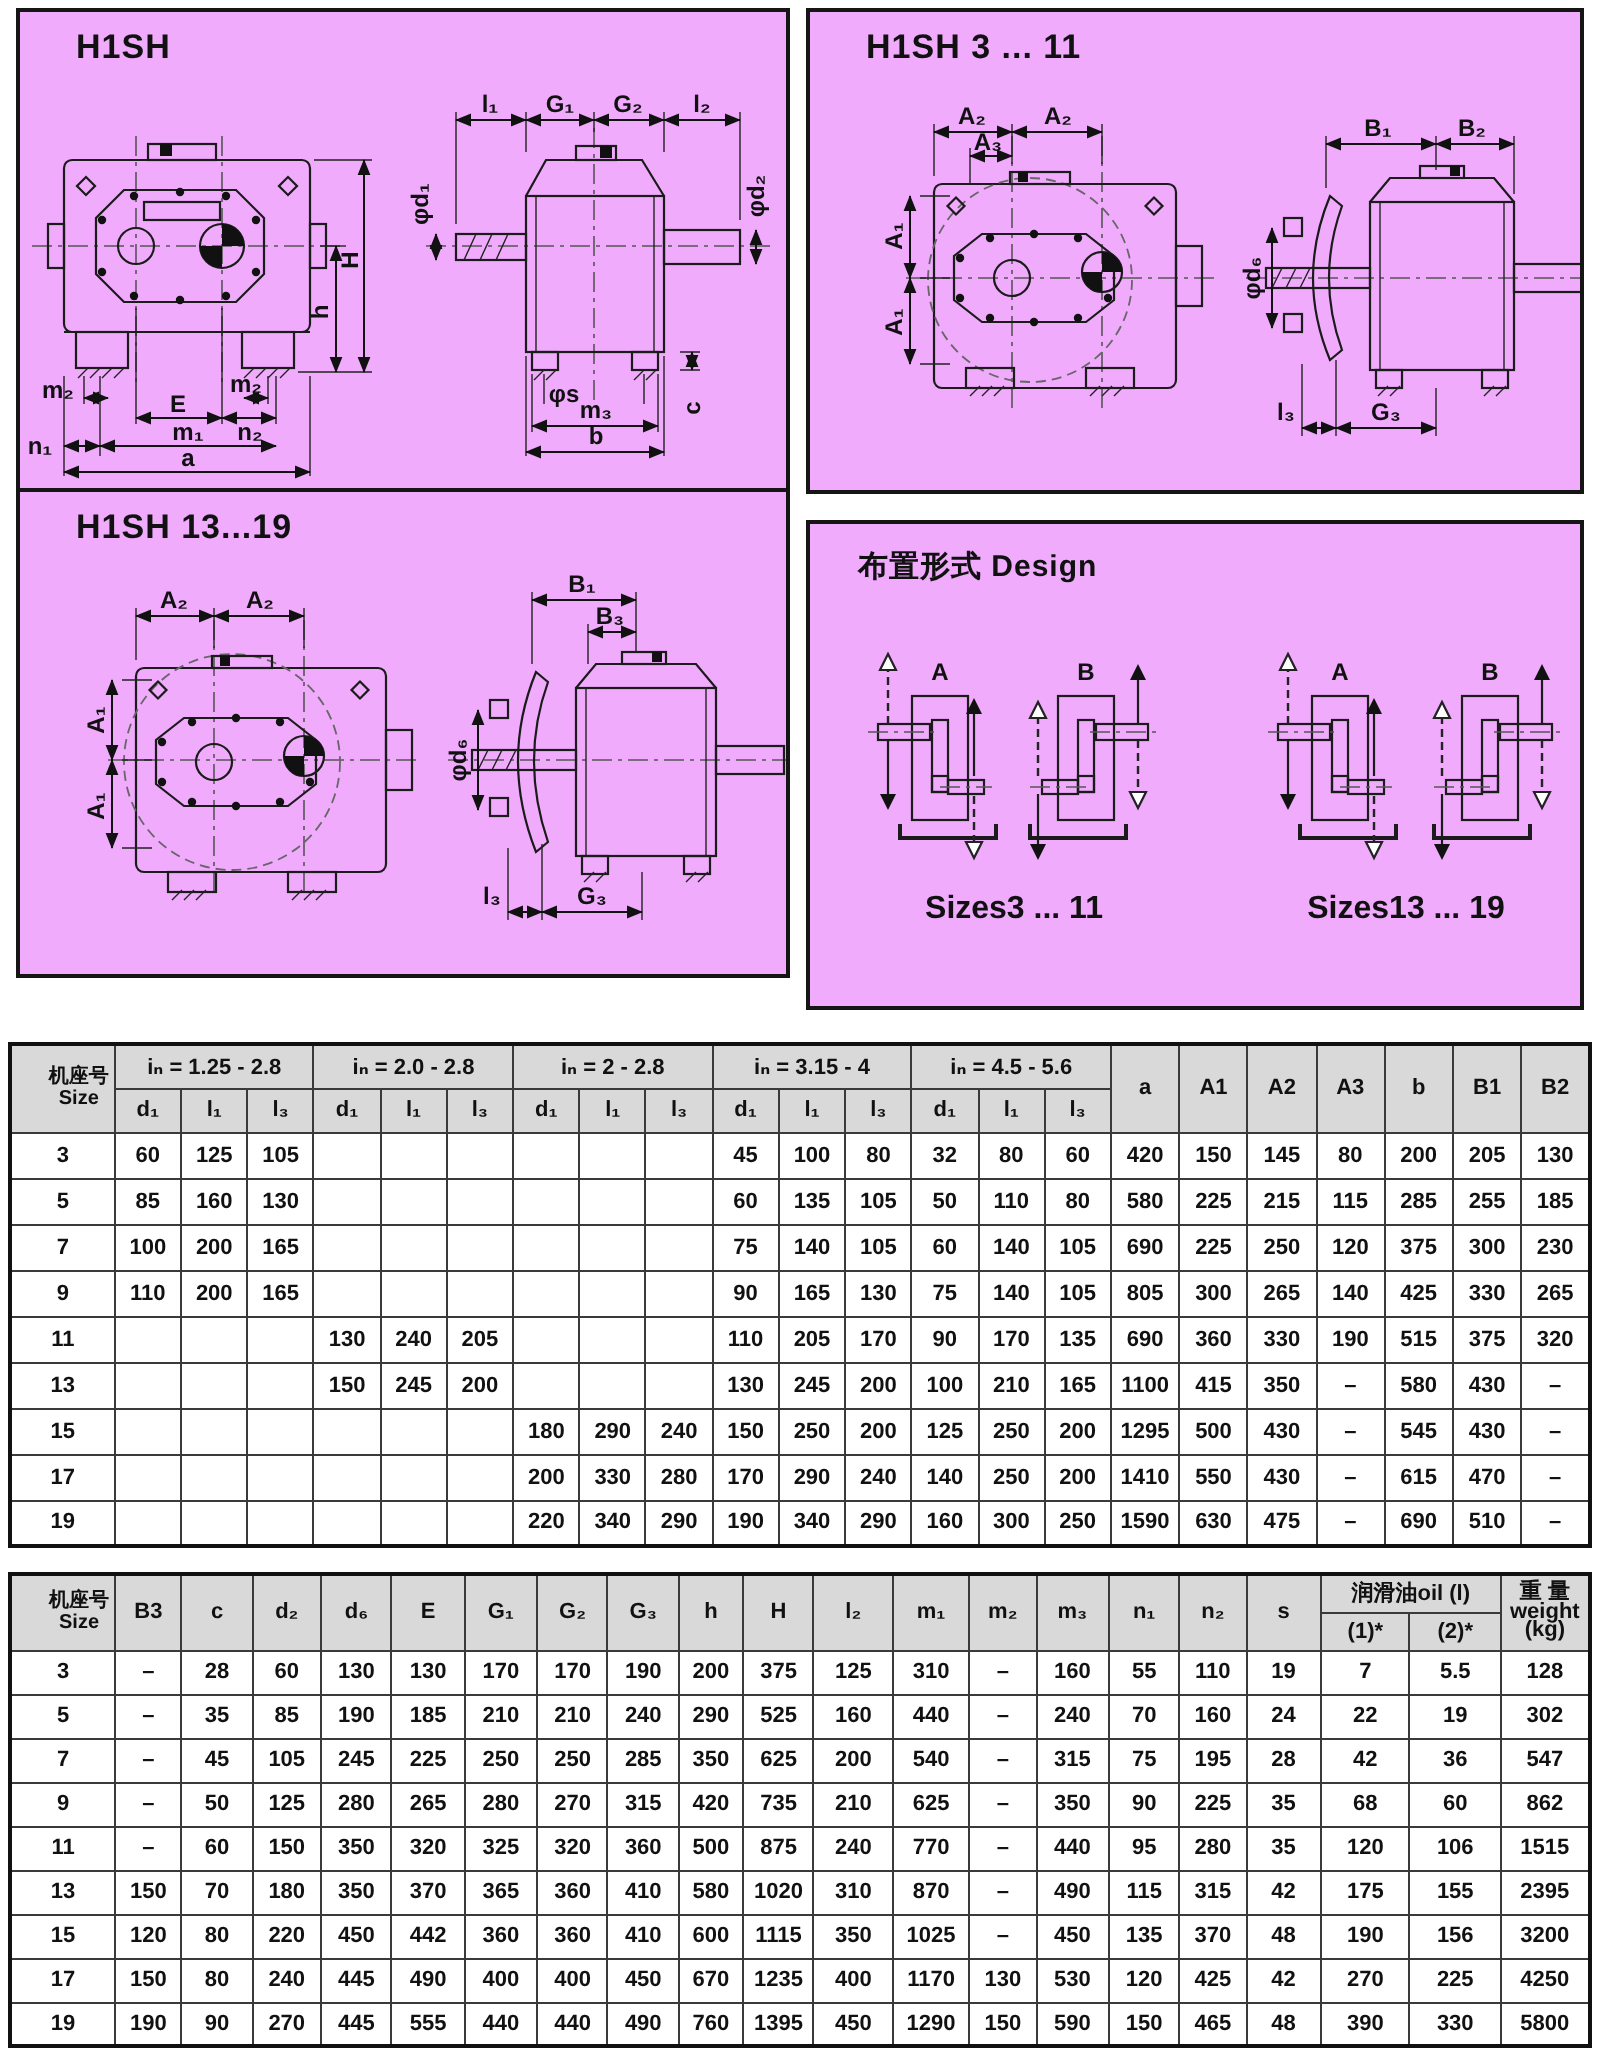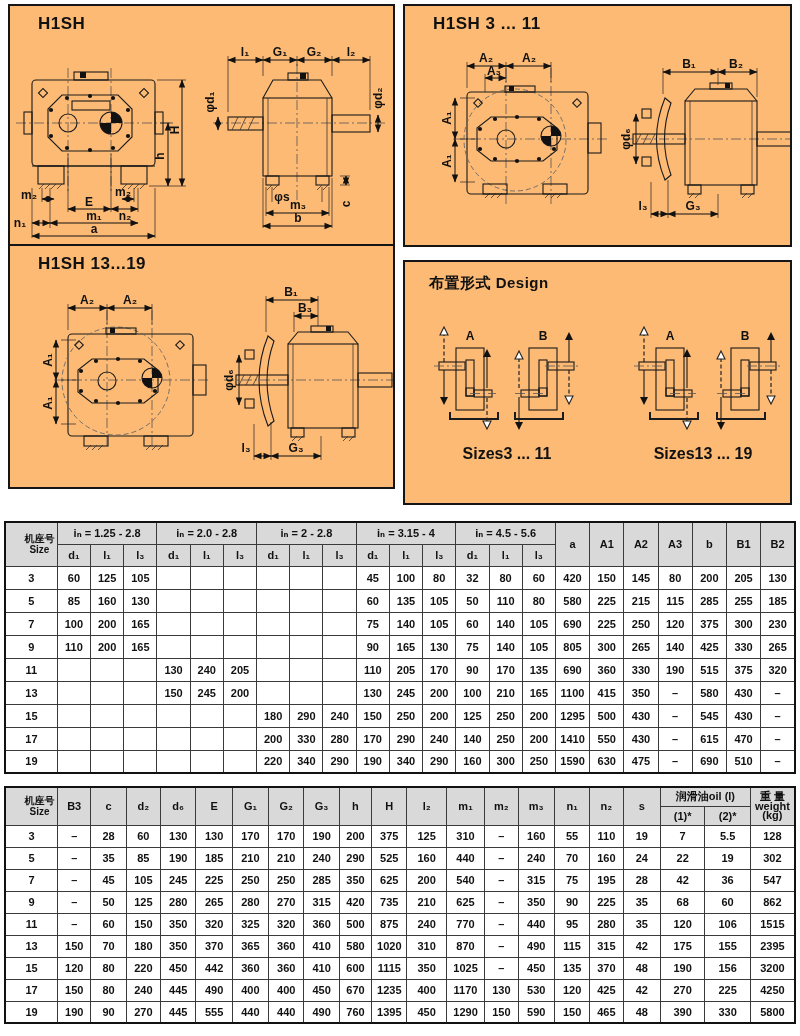--- a/index.html
+++ b/index.html
@@ -1,21 +1,21 @@
 <!DOCTYPE html>
 <html><head>
 <meta charset="utf-8">
 <style>
   html,body{margin:0;padding:0;}
   body{
     width:800px;height:1036px;position:relative;background:#ffffff;
     font-family:"Liberation Sans","DejaVu Sans",sans-serif;color:#111;
     overflow:hidden;
   }
-  .panel{position:absolute;background:#fdba74;border:2px solid #151515;box-sizing:border-box;text-align:center;}
+  .panel{position:absolute;background:#f0abfc;border:2px solid #151515;box-sizing:border-box;text-align:center;}
   #p1{left:8px;top:4px;width:387px;height:243px;}
   #p2{left:403px;top:4px;width:389px;height:243px;}
   #p3{left:8px;top:244px;width:387px;height:245px;}
   #p4{left:403px;top:260px;width:389px;height:245px;}
   .ptitle{position:absolute;left:28px;top:8px;font-size:17px;font-weight:bold;letter-spacing:.5px;}
   #p4 .ptitle{font-size:15px;top:12px;left:24px;}
   .draw{position:absolute;left:0;top:0;width:100%;height:100%;}
 
   
   .ln{fill:none;stroke:#1b1b1b;stroke-width:1.1;}

